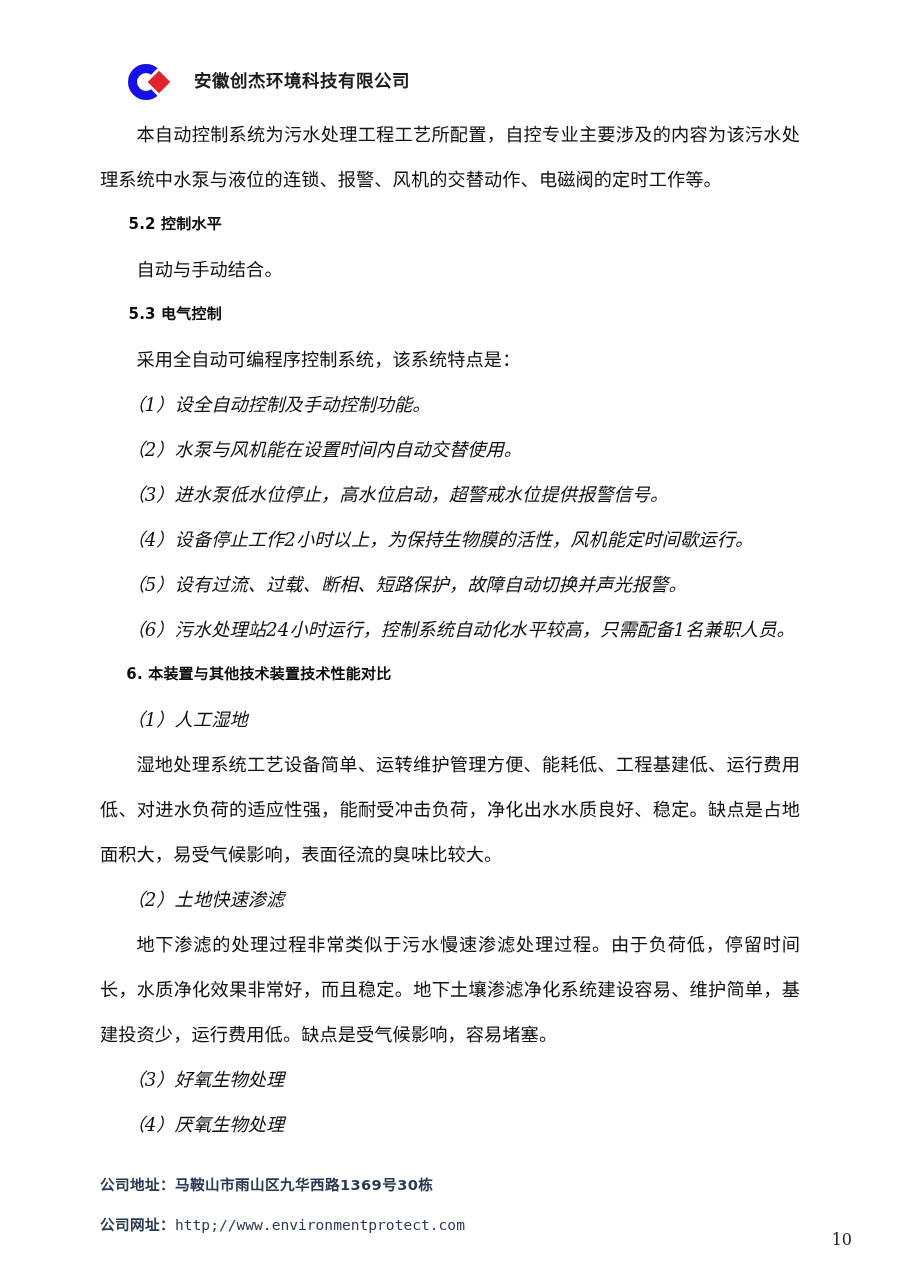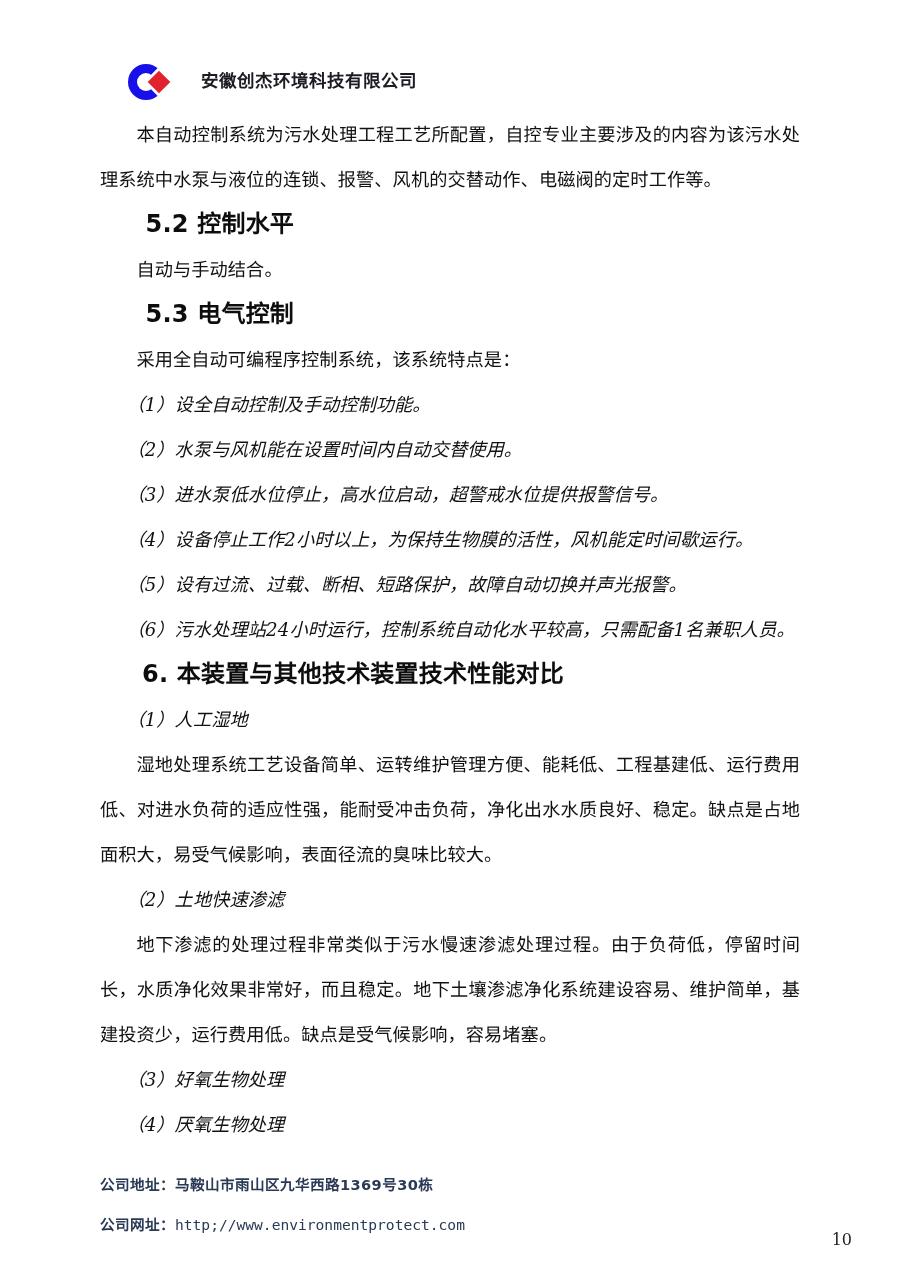--- a/index.html
+++ b/index.html
@@ -33,21 +33,21 @@
     top: 0;
     width: 900px;
     height: 112px;
   }
   .logo-block {
     position: absolute;
     left: 128px;
     top: 64px;
     display: flex;
     align-items: center;
-    gap: 27px;
+    gap: 20px;
   }
   .logo-mark {
     position: relative;
     width: 46px;
     height: 36px;
     flex: 0 0 auto;
   }
   
   .logo-mark .ring {
     position: absolute;
@@ -120,21 +120,21 @@
   .para.indent {
     text-indent: 2em;
   }
   .para.list {
     text-indent: 1.45em;
     font-style: italic;
   }
 
   .heading {
     font-family: "DejaVu Sans", "Liberation Sans", sans-serif;
-    font-size: 24px;
+    font-size: 15px;
     font-weight: 700;
     line-height: 45px;
     color: #0d0d0d;
     text-indent: 1.9em;
     letter-spacing: 0.2px;
   }
   .heading.h-major {
     text-indent: 1.75em;
   }
 

